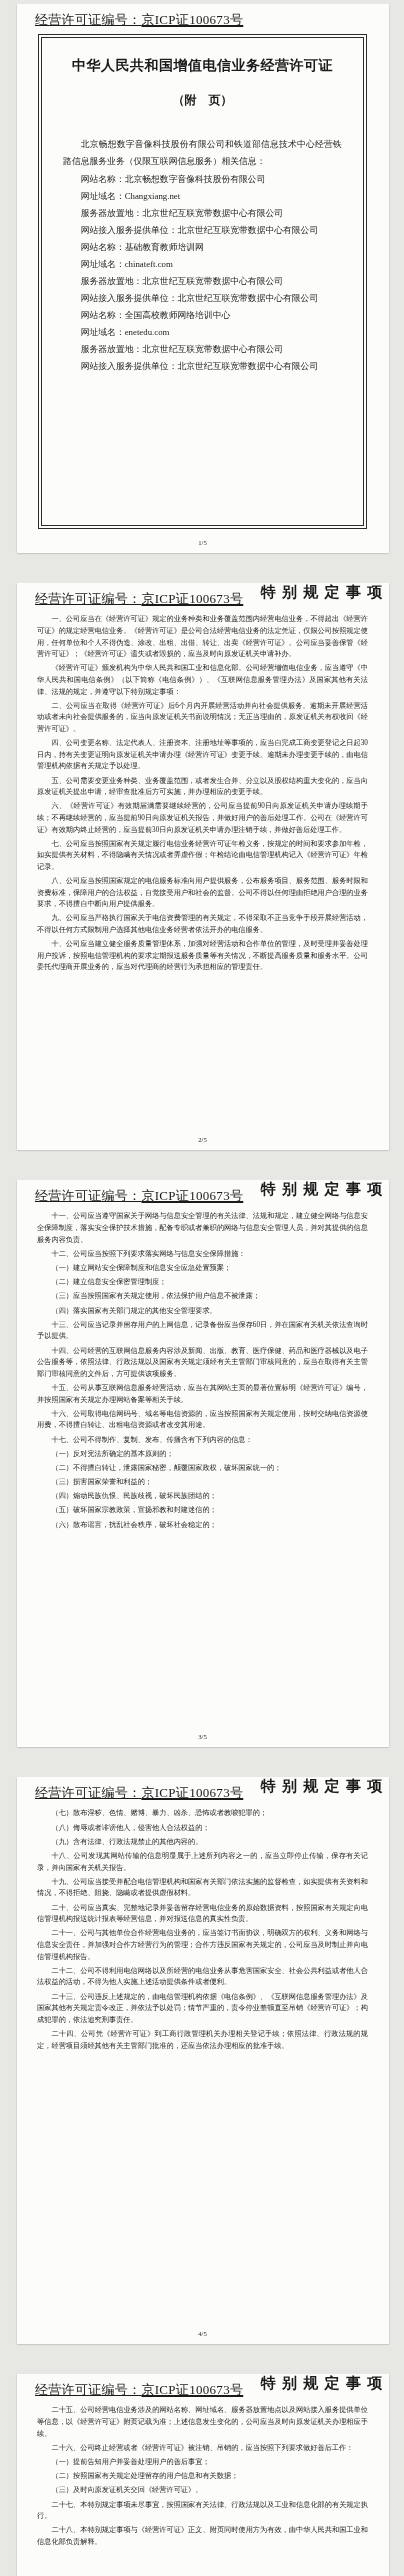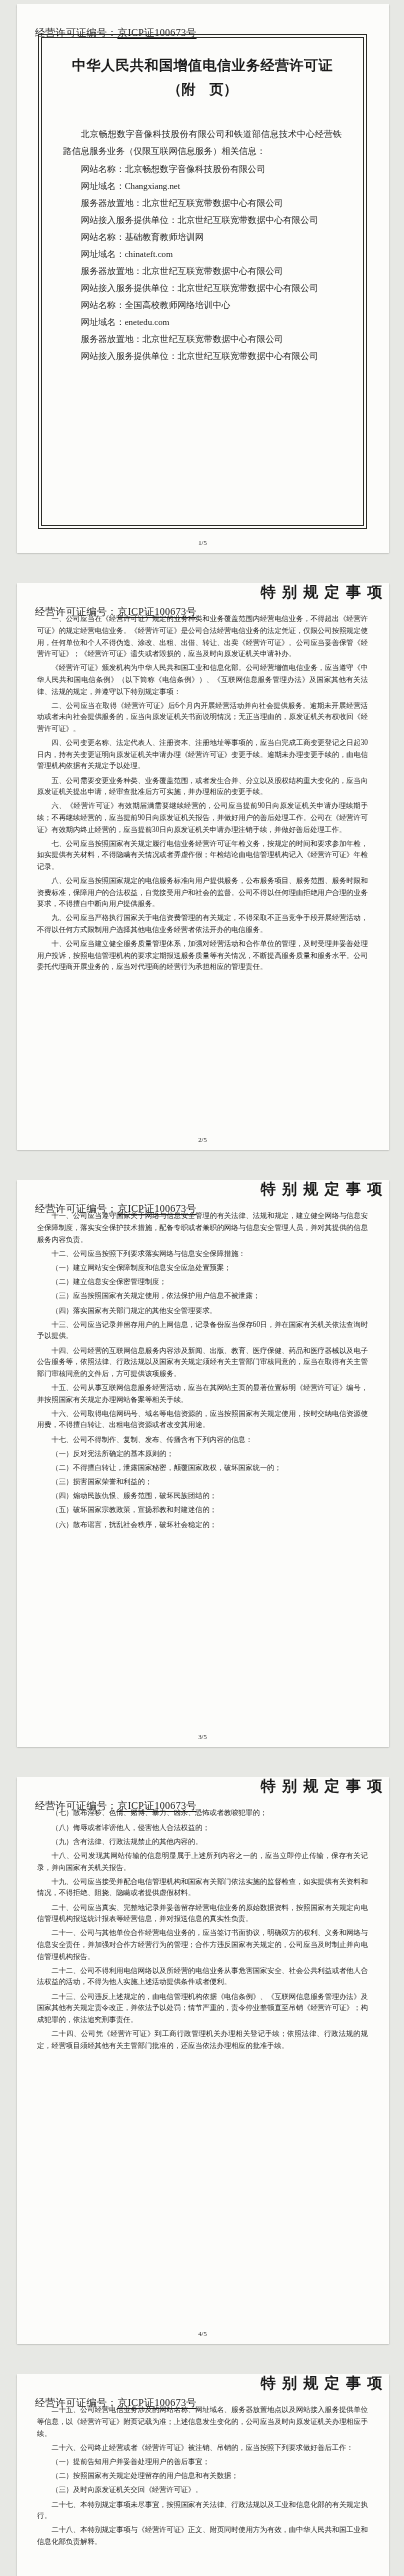--- a/index.html
+++ b/index.html
@@ -21,25 +21,26 @@
     background: #fcfcfa;
     box-shadow: 0 0.5px 1.5px rgba(40,40,35,.4);
     position: relative;
   }
   .page.cert { height: 549px; }
   .page.prov { height: 567px; }
   .page:last-child { margin-bottom: 0; }
 
   .hdr {
     position: absolute;
-    top: 22px;
+    top: 7px;
     left: 18.5px;
-    font-size: 10px;
+    font-size: 13px;
     letter-spacing: 0.3px;
     white-space: nowrap;
+    text-decoration: underline;
   }
   .hdr .num { text-decoration: underline; text-underline-offset: 1.5px; }
 
   
   .cert-border {
     position: absolute;
     top: 30px; left: 21.6px; right: 21.6px; bottom: 24px;
     border: 1.5px solid #2b2b27;
   }
   .cert-border::after {
@@ -51,23 +52,23 @@
   }
   .cert-inner { padding: 21.6px 24px 0; position: relative; }
   .cert-title {
     margin: 0;
     text-align: center;
     font-size: 14px;
     font-weight: bold;
     letter-spacing: 0.5px;
   }
   .cert-subtitle {
-    margin-top: 6px;
+    margin-top: 17px;
     text-align: center;
-    font-size: 14px;
+    font-size: 12px;
     font-weight: bold;
   }
   .cert-intro {
     margin: 27px 0 1px;
     font-size: 8.8px;
     line-height: 17px;
     text-indent: 2em;
     text-align: justify;
   }
   .entries { margin: 0; }
@@ -211,21 +212,21 @@
         <p>十六、公司取得电信网码号、域名等电信资源的，应当按照国家有关规定使用，按时交纳电信资源使用费，不得擅自转让、出租电信资源或者改变其用途。</p>
 
         <p>十七、公司不得制作、复制、发布、传播含有下列内容的信息：</p>
 
         <p>（一）反对宪法所确定的基本原则的；</p>
 
         <p>（二）不得擅自转让，泄露国家秘密，颠覆国家政权，破坏国家统一的；</p>
 
         <p>（三）损害国家荣誉和利益的；</p>
 
-        <p>（四）煽动民族仇恨、服务范围，破坏民族团结的；</p>
+        <p>（四）煽动民族仇恨、民族歧视，破坏民族团结的；</p>
 
         <p>（五）破坏国家宗教政策，宣扬邪教和封建迷信的；</p>
 
         <p>（六）散布谣言，扰乱社会秩序，破坏社会稳定的；</p>
       </div>
     <div class="pageno">3/5</div>
   </section>
 
   <section class="page prov">
     <div class="hdr">

